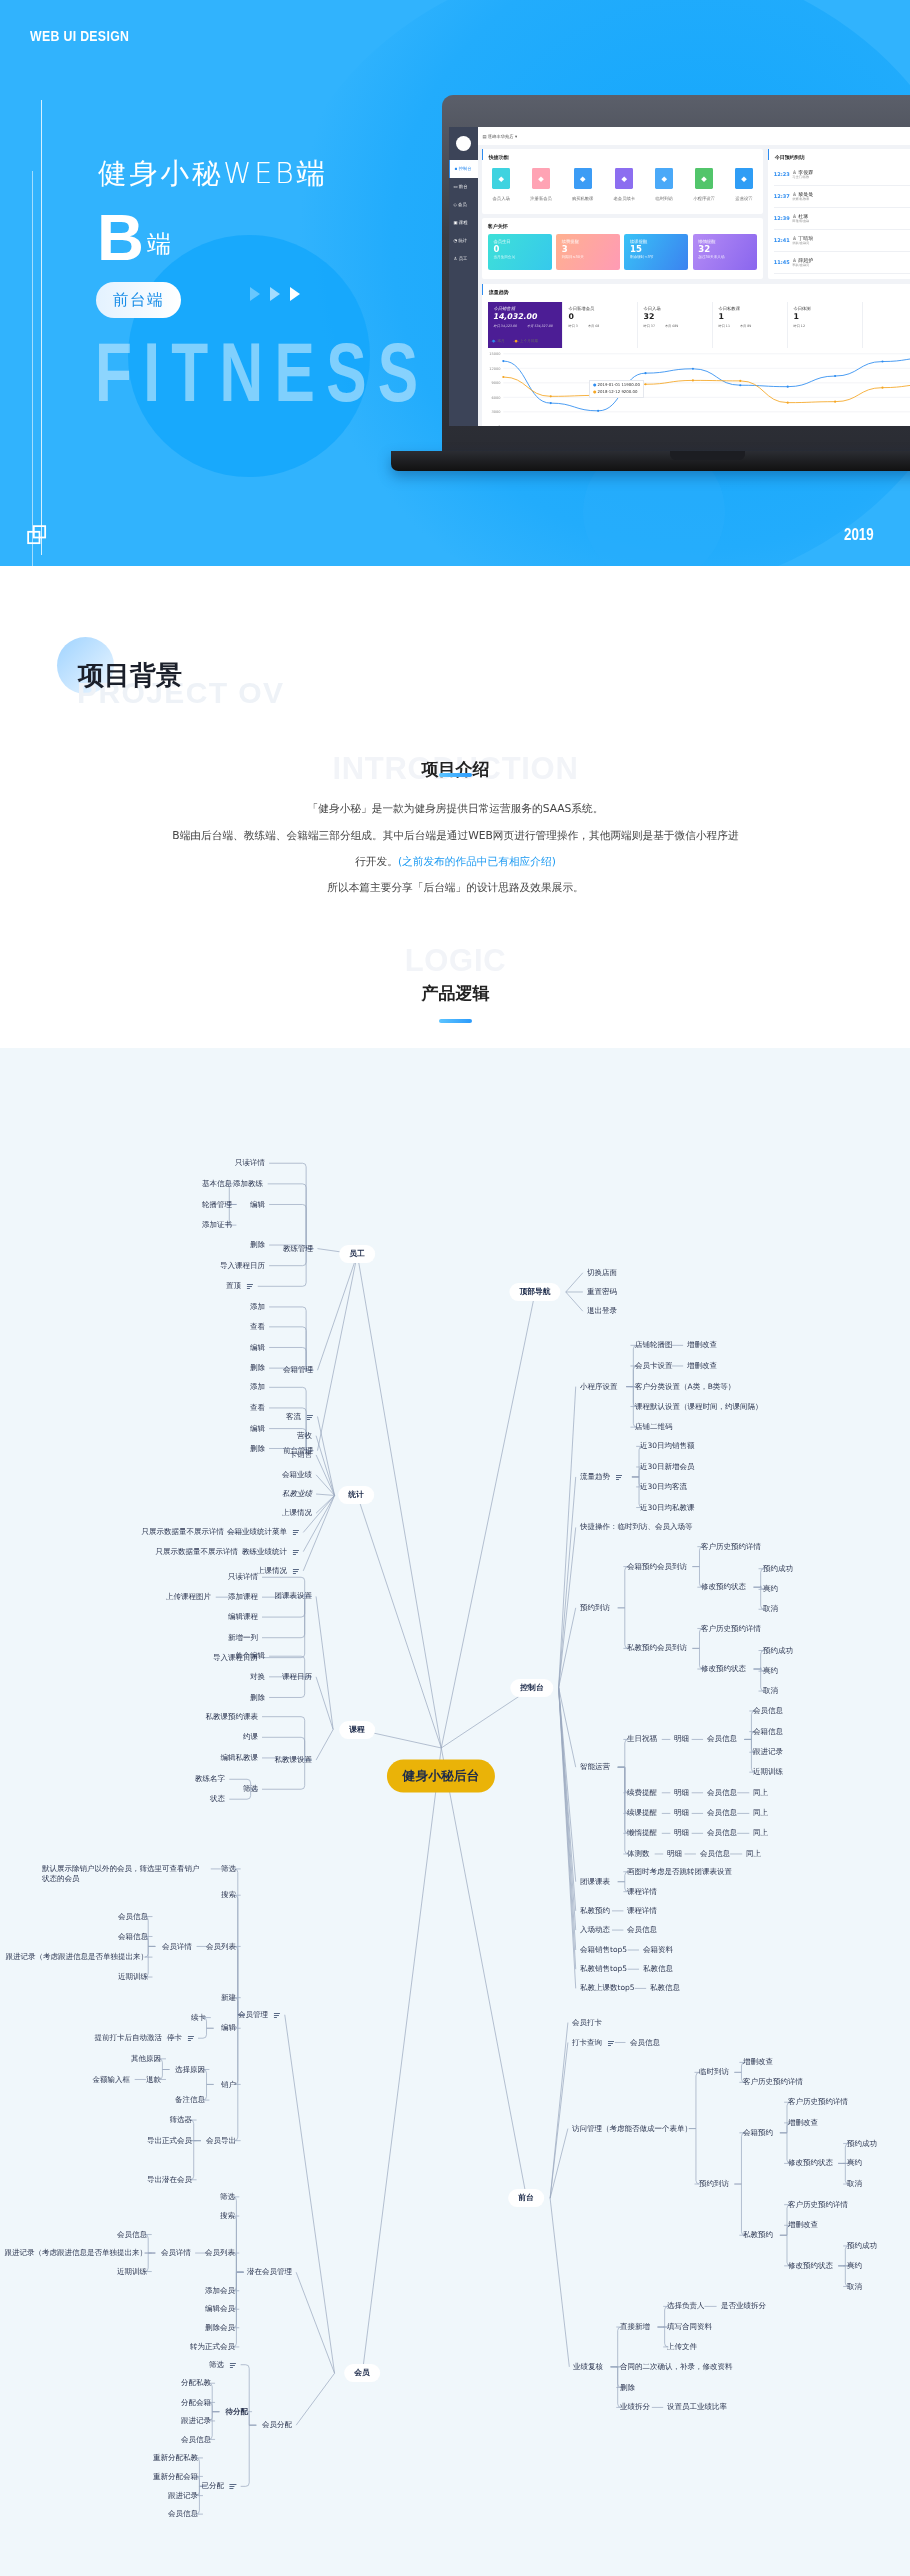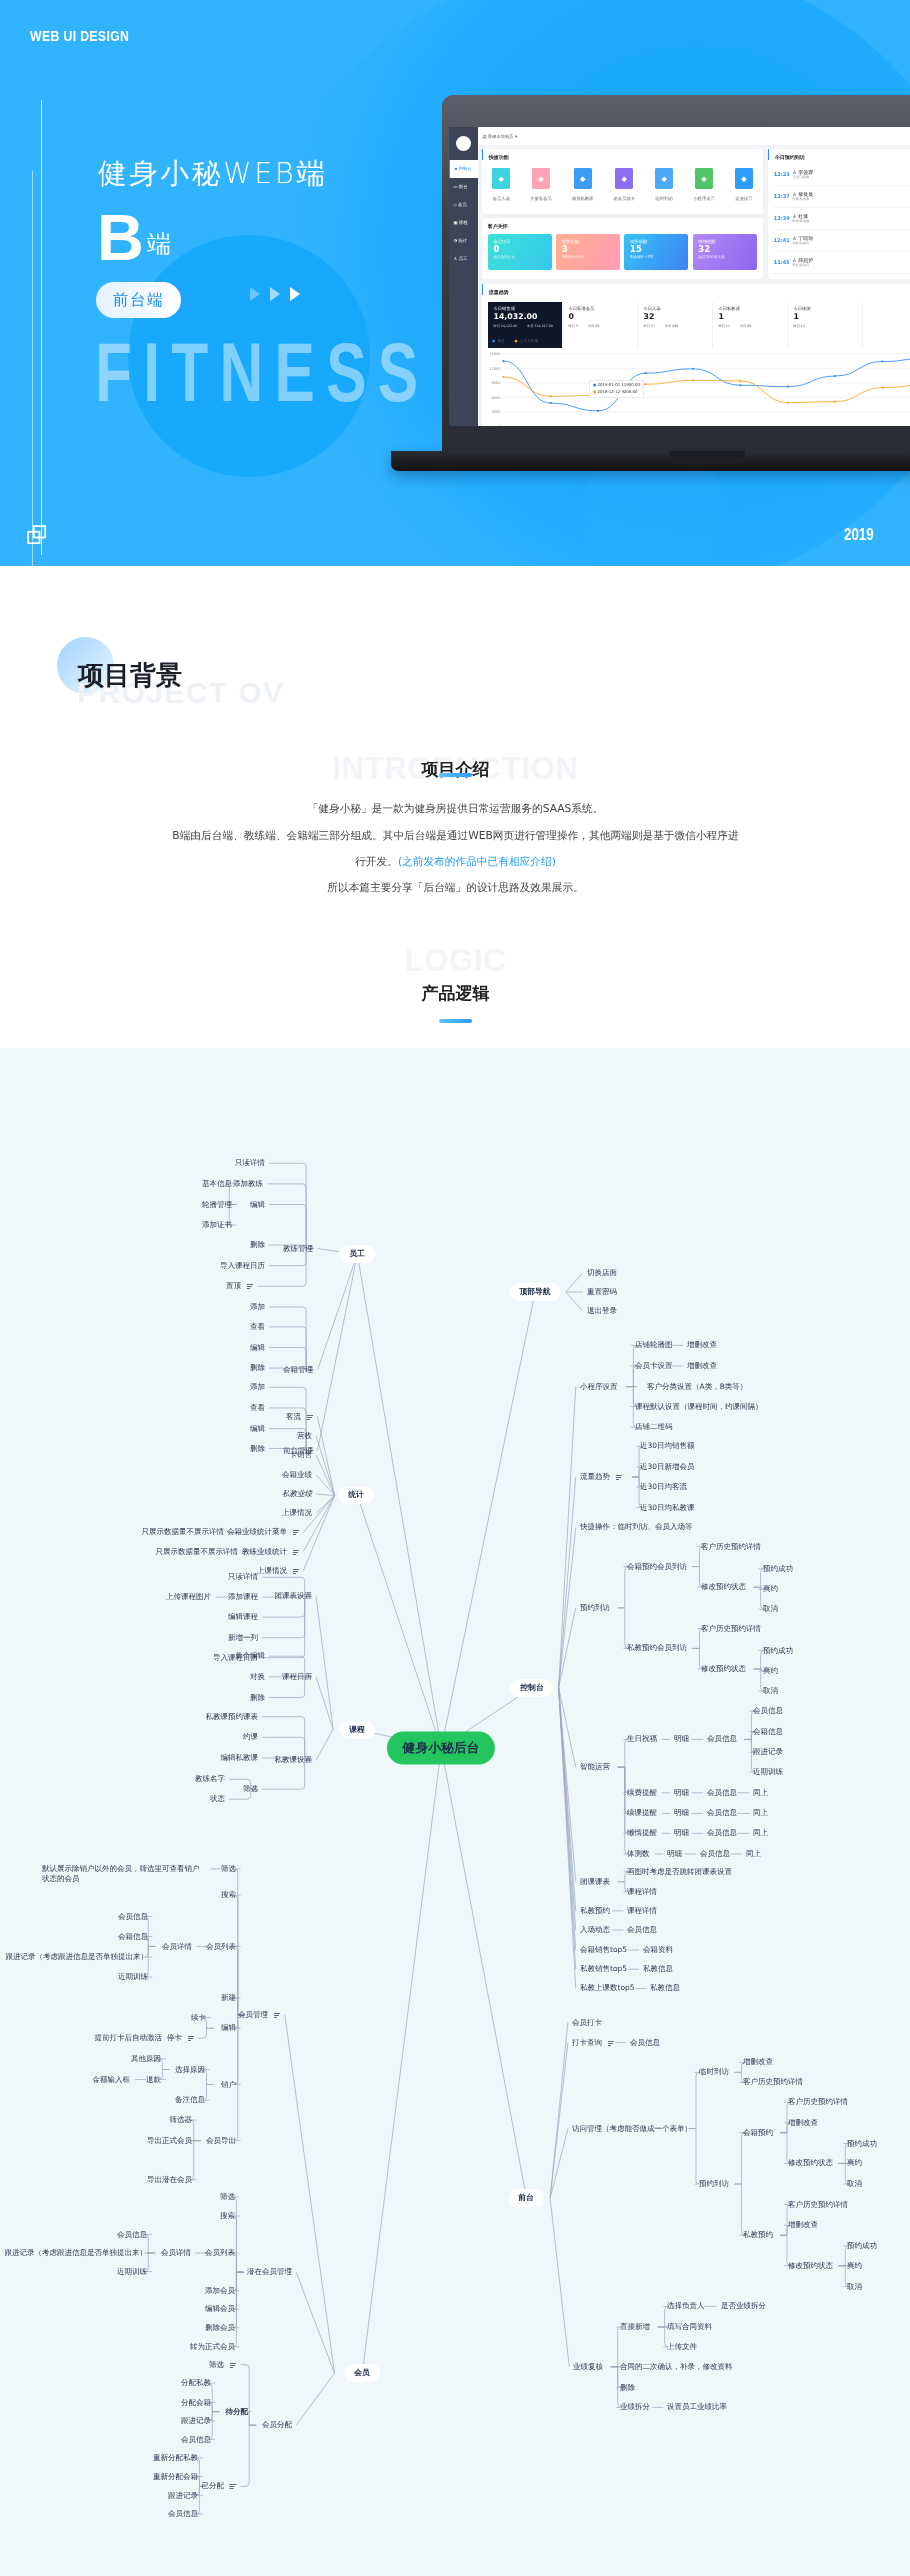--- a/index.html
+++ b/index.html
@@ -51,21 +51,21 @@
   .care .cc .n { font-size: 8.5px; font-weight: 700; line-height: 1.3; }
   .care .cc .s { font-size: 3.6px; opacity: .85; }
   .visit { left: 319px; top: 22px; width: 171px; height: 130px; }
   .visit .vr { display: flex; align-items: center; gap: 7.1px; height: 22px; margin: 0 5.7px; border-bottom: 0.7px solid #eef0f4; }
   .visit .vr .t { color: #2d8cf0; font-size: 5px; font-weight: 700; width: 11.4px; }
   .visit .vr .nm { font-size: 5px; color: #333; }
   .visit .vr .sub { font-size: 3.2px; color: #999; }
   .flow { left: 33px; top: 157px; width: 455px; height: 149px; }
   .flow .stats { display: flex; margin: 7.1px 5.7px 0 5.7px; height: 46px; }
   .flow .st { width: 75px; padding: 4.3px 5.7px; border-right: 0.7px solid #eef0f4; }
-  .flow .st.active { background: #0f172a; color: #fff; }
+  .flow .st.active { background: #4c1d95; color: #fff; font-style: italic; }
   .flow .st .l { font-size: 4.3px; color: inherit; opacity: .9; }
   .flow .st .v { font-size: 7.8px; font-weight: 700; margin: 1.4px 0 2.8px; }
   .flow .st .f { font-size: 3.2px; opacity: .75; display: flex; gap: 10px; }
   .flow svg { position: absolute; left: 0; top: 57px; }
   .flow .legend { position: absolute; left: 8.5px; top: 55px; font-size: 3.6px; color: #666; display: flex; gap: 8.5px; }
   .tooltip { position: absolute; left: 107px; top: 96px; background: #fff; border: 0.7px solid #e5e8ee; font-size: 3.9px; color: #333; padding: 1.4px 2.8px; line-height: 1.7; }
 
   
   .bg-circle { position: absolute; left: 57px; top: 637px; width: 57px; height: 57px; border-radius: 50%; background: linear-gradient(135deg, #9fd3ff, #eef7ff); }
   .sec-title { position: absolute; left: 78px; top: 658px; font-size: 26px; font-weight: 700; color: #1b1f2a; }
@@ -75,21 +75,21 @@
   .sub-bar { position: absolute; left: 439px; width: 33px; height: 3.6px; border-radius: 2.1px; background: linear-gradient(90deg, #5cc4ff, #2c9bfb); }
   .para { position: absolute; left: 0; width: 911px; text-align: center; font-size: 10.7px; color: #444; }
   .para .link { color: #1c9af2; }
 
   
   .mm { position: absolute; left: 0; top: 1048px; width: 911px; height: 1528px; background: #f0f7fb; overflow: hidden; }
   .mm svg { position: absolute; left: 0; top: 0; }
   .mn { position: absolute; font-size: 7.5px; color: #2b3550; white-space: nowrap; line-height: 10px; transform: translateY(-5px); }
   .mn.r { transform: translate(-100%, -5px); }
   .mn.hub { background: #fff; border-radius: 14.2px; padding: 5px 10px; font-weight: 700; font-size: 7.8px; color: #1c2a4a; transform: translate(-50%, -50%); line-height: 1; }
-  .mn.root { background: #22c55e; border-radius: 20px; padding: 10px 15.7px; font-weight: 700; font-size: 12.8px; color: #1c2a4a; transform: translate(-50%, -50%); line-height: 1; }
+  .mn.root { background: #eab308; border-radius: 20px; padding: 10px 15.7px; font-weight: 700; font-size: 12.8px; color: #1c2a4a; transform: translate(-50%, -50%); line-height: 1; margin-top: 28px; }
   .mn .note { display: inline-block; margin-left: 5.7px; width: 6.4px; vertical-align: middle; }
   .mn .note i { display: block; height: 0.7px; background: #5a6a86; margin: 1.4px 0; }
   .mn .note i:nth-child(2) { width: 5px; }
   .mn .note i:nth-child(3) { width: 3.6px; }
 </style>
 </head>
 <body>
 
 <section class="hero">
   <div class="blob1"></div>
@@ -687,21 +687,21 @@
     <div class="mn r" style="left: 198px; top: 1448px;"><span>跟进记录</span></div>
     <div class="mn r" style="left: 198px; top: 1466px;"><span>会员信息</span></div>
     <div class="mn " style="left: 587px; top: 225px;"><span>切换店面</span></div>
     <div class="mn " style="left: 587px; top: 244px;"><span>重置密码</span></div>
     <div class="mn " style="left: 587px; top: 263px;"><span>退出登录</span></div>
     <div class="mn " style="left: 580px; top: 339px;"><span>小程序设置</span></div>
     <div class="mn " style="left: 635px; top: 297px;"><span>店铺轮播图</span></div>
     <div class="mn " style="left: 687px; top: 297px;"><span>增删改查</span></div>
     <div class="mn " style="left: 635px; top: 318px;"><span>会员卡设置</span></div>
     <div class="mn " style="left: 687px; top: 318px;"><span>增删改查</span></div>
-    <div class="mn " style="left: 635px; top: 339px; margin-left: 12px;"><span>客户分类设置（A类，B类等）</span></div>
+    <div class="mn " style="left: 635px; top: 339px;"><span>客户分类设置（A类，B类等）</span></div>
     <div class="mn " style="left: 635px; top: 359px;"><span>课程默认设置（课程时间，约课间隔）</span></div>
     <div class="mn " style="left: 635px; top: 379px;"><span>店铺二维码</span></div>
     <div class="mn " style="left: 580px; top: 429px;"><span>流量趋势</span><span class="note"><i></i><i></i><i></i></span></div>
     <div class="mn " style="left: 640px; top: 398px;"><span>近30日均销售额</span></div>
     <div class="mn " style="left: 640px; top: 419px;"><span>近30日新增会员</span></div>
     <div class="mn " style="left: 640px; top: 439px;"><span>近30日均客流</span></div>
     <div class="mn " style="left: 640px; top: 460px;"><span>近30日均私教课</span></div>
     <div class="mn " style="left: 580px; top: 479px;"><span>快捷操作：临时到访、会员入场等</span></div>
     <div class="mn " style="left: 580px; top: 560px;"><span>预约到访</span></div>
     <div class="mn " style="left: 627px; top: 519px;"><span>会籍预约会员到访</span></div>

